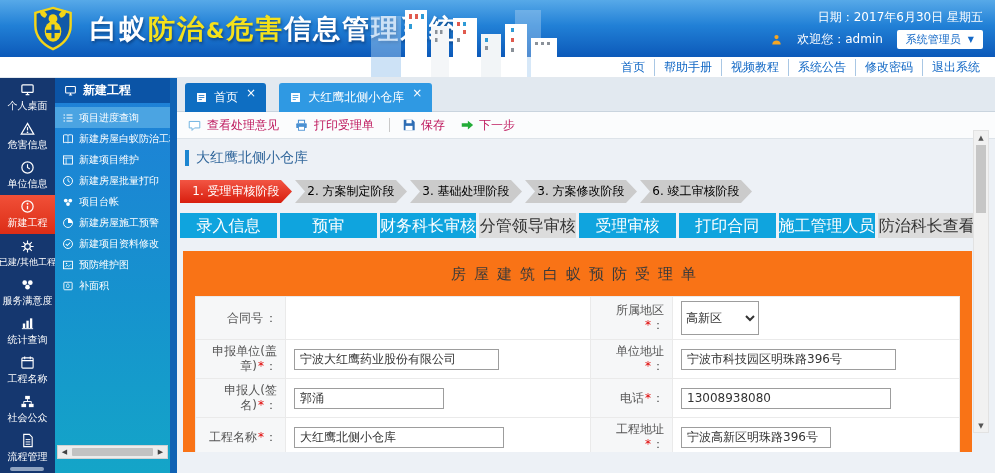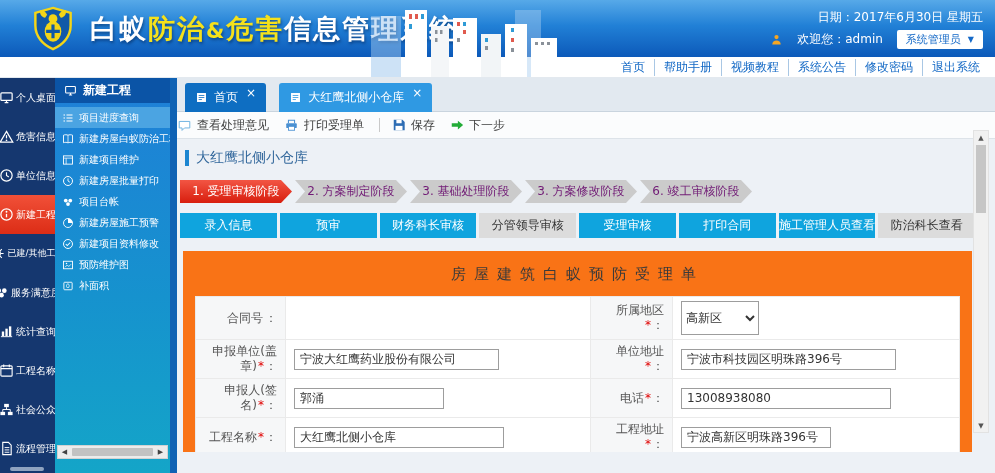--- a/index.html
+++ b/index.html
@@ -19,21 +19,21 @@
   .date{position:absolute;right:12px;top:9px;color:#fff;font-size:12px}
   .welcome{position:absolute;right:12px;top:30px;color:#fff;font-size:12px;display:flex;align-items:center;gap:14px}
   .role{background:#fff;color:#1569C7;font-size:11px;padding:2px 9px;border-radius:2px;display:inline-flex;align-items:center;gap:7px;cursor:pointer}
   .role .dd{font-size:8px}
   .nav{position:absolute;right:6px;top:57px;height:21px;display:flex;align-items:center;font-size:12px}
   .nav a{color:#1268C5;text-decoration:none;padding:0 9px;white-space:nowrap;cursor:pointer}
   .nav a:not(:last-child){border-right:1px solid #A9C7E4}
 
   
   .sb{position:absolute;left:0;top:78px;width:55px;bottom:0;background:#15376F;overflow:hidden}
-  .sb-item{height:39px;display:flex;flex-direction:row;align-items:center;justify-content:center;gap:2px;cursor:pointer}
+  .sb-item{height:39px;display:flex;flex-direction:column;align-items:center;justify-content:center;gap:2px;cursor:pointer}
   .sb-item.active{background:linear-gradient(180deg,#F15038,#DC2D16)}
   .sb-ico{height:15px;display:flex;align-items:center}
   .sb-lbl{color:#fff;font-size:10px;white-space:nowrap}
   .sb-lbl.small{font-size:9px}
   .sb-mini{position:absolute;bottom:2px;left:10px;width:34px;height:4px;background:#8FA3C0;border-radius:2px}
 
   
   .sub{position:absolute;left:55px;top:78px;width:115px;bottom:0;
     background:linear-gradient(180deg,#1F7FD8 0%,#1692CE 55%,#14A5C8 100%);overflow:hidden}
   .sub-hd{height:25px;background:#0B54A6;color:#fff;font-size:12px;font-weight:bold;
@@ -54,37 +54,37 @@
   .tabbar{position:absolute;left:177px;top:78px;right:0;height:34px;background:#E2E9F0;border-bottom:1px solid #C9D4DE}
   .tab{display:inline-flex;align-items:center;height:29px;margin:5px 0 0 8px;padding:0 10px;
     border-radius:3px 3px 0 0;color:#fff;font-size:12px;cursor:pointer;vertical-align:top}
   .tab .ti{margin-right:6px;display:flex}
   .tab .tx{margin-left:8px;font-size:12px;position:relative;top:-5px;cursor:pointer}
   .tab.t1{background:#0E6EC2}
   .tab.t2{background:#2F99E3}
 
   
   .toolbar{position:absolute;left:177px;top:112px;right:0;height:27px;background:#FBFCFD;
-    border-bottom:1px solid #DDE3E9;display:flex;align-items:center;font-size:12px;color:#404040}
+    border-bottom:1px solid #DDE3E9;display:flex;align-items:center;padding-left:10px;font-size:12px;color:#be185d}
   .tb-it{display:inline-flex;align-items:center;gap:5px;margin-right:15px;cursor:pointer;white-space:nowrap}
   .tb-sep{width:1px;height:14px;background:#C9C9C9;margin:0 12px 0 0}
 
   
   .main{position:absolute;left:177px;top:139px;right:0;bottom:0;background:#EDF1F6;overflow:hidden}
   .sect{display:flex;align-items:center;gap:7px;padding:10px 0 0 8px}
   .sect .bar{width:4px;height:16px;background:#1C86D1}
   .sect .st{font-size:14px;color:#33689C}
   .stages{display:flex;margin:13px 0 0 3px}
   .stage{width:112px;height:23px;margin-right:3px;line-height:23px;text-align:center;font-size:12px;
-    color:#701a75;background:#CBCBCB;cursor:pointer;white-space:nowrap;
+    color:#000000;background:#CBCBCB;cursor:pointer;white-space:nowrap;
     clip-path:polygon(0 0,101px 0,112px 50%,101px 100%,0 100%,10px 50%)}
   .stage.first{clip-path:polygon(0 0,101px 0,112px 50%,101px 100%,0 100%)}
   .stage.active{background:linear-gradient(180deg,#F25543,#D81E0E);color:#fff}
   .acts{display:flex;gap:3px;margin:10px 20px 0 3px}
-  .act{flex:1;height:25px;line-height:25px;text-align:center;font-size:12px;color:#fff;
+  .act{flex:1;height:25px;line-height:25px;text-align:center;font-size:16px;color:#fff;
     background:#0FA4DE;cursor:pointer;white-space:nowrap;overflow:hidden}
   .act.gray{background:#DCDCDC;color:#333}
 
   
   .panel{margin:13px 23px 0 6px;background:#f97316;height:201px;overflow:hidden}
   .ftitle{padding-top:14px;text-align:center;font-size:15px;letter-spacing:8px;color:#3a3a3a}
   table.frm{margin:12px 12px 0;width:calc(100% - 24px);border-collapse:collapse;font-size:12px;background:#fff}
   .frm td{border:1px solid #EAEAEA;padding:4px 8px}
   .frm td.lbl{background:#F6F7F8;text-align:right;color:#555;line-height:15px}
   .frm td.l1{width:90px}

